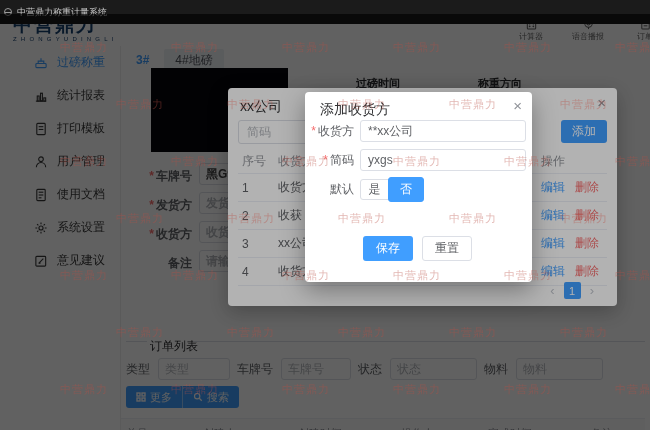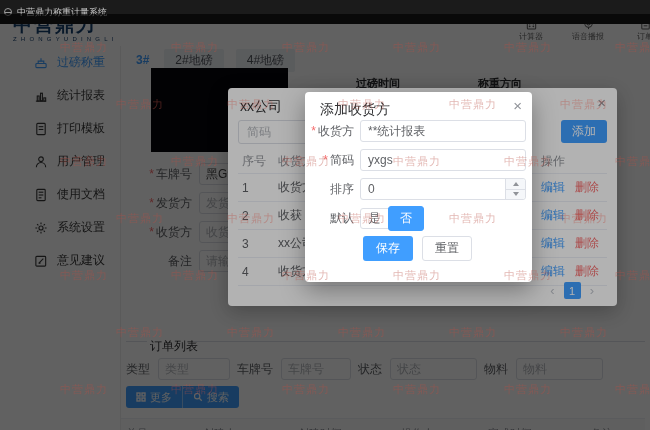--- a/index.html
+++ b/index.html
@@ -34,21 +34,21 @@
   
   .main { position:absolute; left:120px; top:46px; right:0; bottom:0; background:#fff; border-left:1px solid #ececec; }
   .tabs { position:absolute; left:12px; top:4px; display:flex; gap:12px; align-items:center; height:20px; }
   .tab { font-size:12px; padding:3px 11px; color:#50555c; background:#edf0f4; border-radius:2px; cursor:pointer; }
   .tab.active { color:#409eff; background:transparent; padding:3px 3px; font-weight:bold; }
   .camera { position:absolute; left:30px; top:22px; width:137px; height:84px; background:#07070b; }
   .bg-th { position:absolute; top:30px; font-size:11px; font-weight:bold; color:#303133; }
   .bg-th.c1 { left:235px; } .bg-th.c2 { left:357px; }
 
   .wform { position:absolute; left:0; top:117px; }
-  .wrow { display:flex; align-items:center; height:22px; margin-bottom:7px; }
+  .wrow { display:flex; align-items:flex-end; height:22px; margin-bottom:7px;font-weight:bold; }
   .wlabel { width:78px; text-align:right; font-size:12px; color:#606266; padding-right:7px; white-space:nowrap; }
   .req { color:#f56c6c; margin-right:2px; }
   .winput { width:120px; height:22px; border:1px solid #dcdfe6; border-radius:3px; font-size:12px;
     color:#444; display:flex; align-items:center; padding-left:6px; background:#fff; }
   .winput .ph { color:#b4b7bc; }
 
   .order-sec { position:absolute; left:0; right:5px; top:288px; }
   .divider { position:relative; height:14px; }
   .divider .line-l { position:absolute; left:5px; width:21px; top:7px; border-top:1px solid #dcdfe6; }
   .divider .line-r { position:absolute; left:72px; right:0; top:7px; border-top:1px solid #dcdfe6; }
@@ -232,21 +232,20 @@
           <rect x="2" y="2.5" width="10.5" height="10.5" rx="1"></rect>
           <path d="M5 10 l5 -5 M5 10 l2 -0.5"></path>
         </svg>
       <span>意见建议</span>
     </div>
   </div>
 
   <div class="main">
     <div class="tabs">
       <span class="tab active">3#</span>
-      <span class="tab">2#地磅</span>
       <span class="tab">4#地磅</span>
     </div>
     <div class="camera"></div>
     <span class="bg-th c1">过磅时间</span>
     <span class="bg-th c2">称重方向</span>
 
     <div class="wform">
       <div class="wrow">
         <span class="wlabel"><span class="req">*</span><span>车牌号</span></span>
         <div class="winput">
@@ -391,42 +390,28 @@
 
   <div class="overlay2"></div>
 
   <div class="add-modal">
     <div class="am-title">添加收货方</div>
     <div class="am-close">×</div>
     <div class="am-form">
       <div class="am-row">
         <span class="am-label"><span class="req">*</span><span>收货方</span></span>
         <div class="am-input">
-            <span>**统计报表</span>
+            <span>**xx公司</span>
           </div>
       </div>
       <div class="am-row">
         <span class="am-label"><span class="req">*</span><span>简码</span></span>
         <div class="am-input">
             <span>yxgs</span>
           </div>
-      </div>
-      <div class="am-row">
-        <span class="am-label"><span>排序</span></span>
-        <div class="am-input">
-          <span>0</span>
-          <div class="spinner">
-            <div class="spin-btn">
-                <span class="tri-up"></span>
-              </div>
-            <div class="spin-btn down">
-                <span class="tri-down"></span>
-              </div>
-          </div>
-        </div>
       </div>
       <div class="am-row">
         <span class="am-label"><span>默认</span></span>
         <div class="dgroup">
           <span class="dg-btn">是</span>
           <span class="dg-btn selected">否</span>
         </div>
       </div>
     </div>
     <div class="am-buttons">

